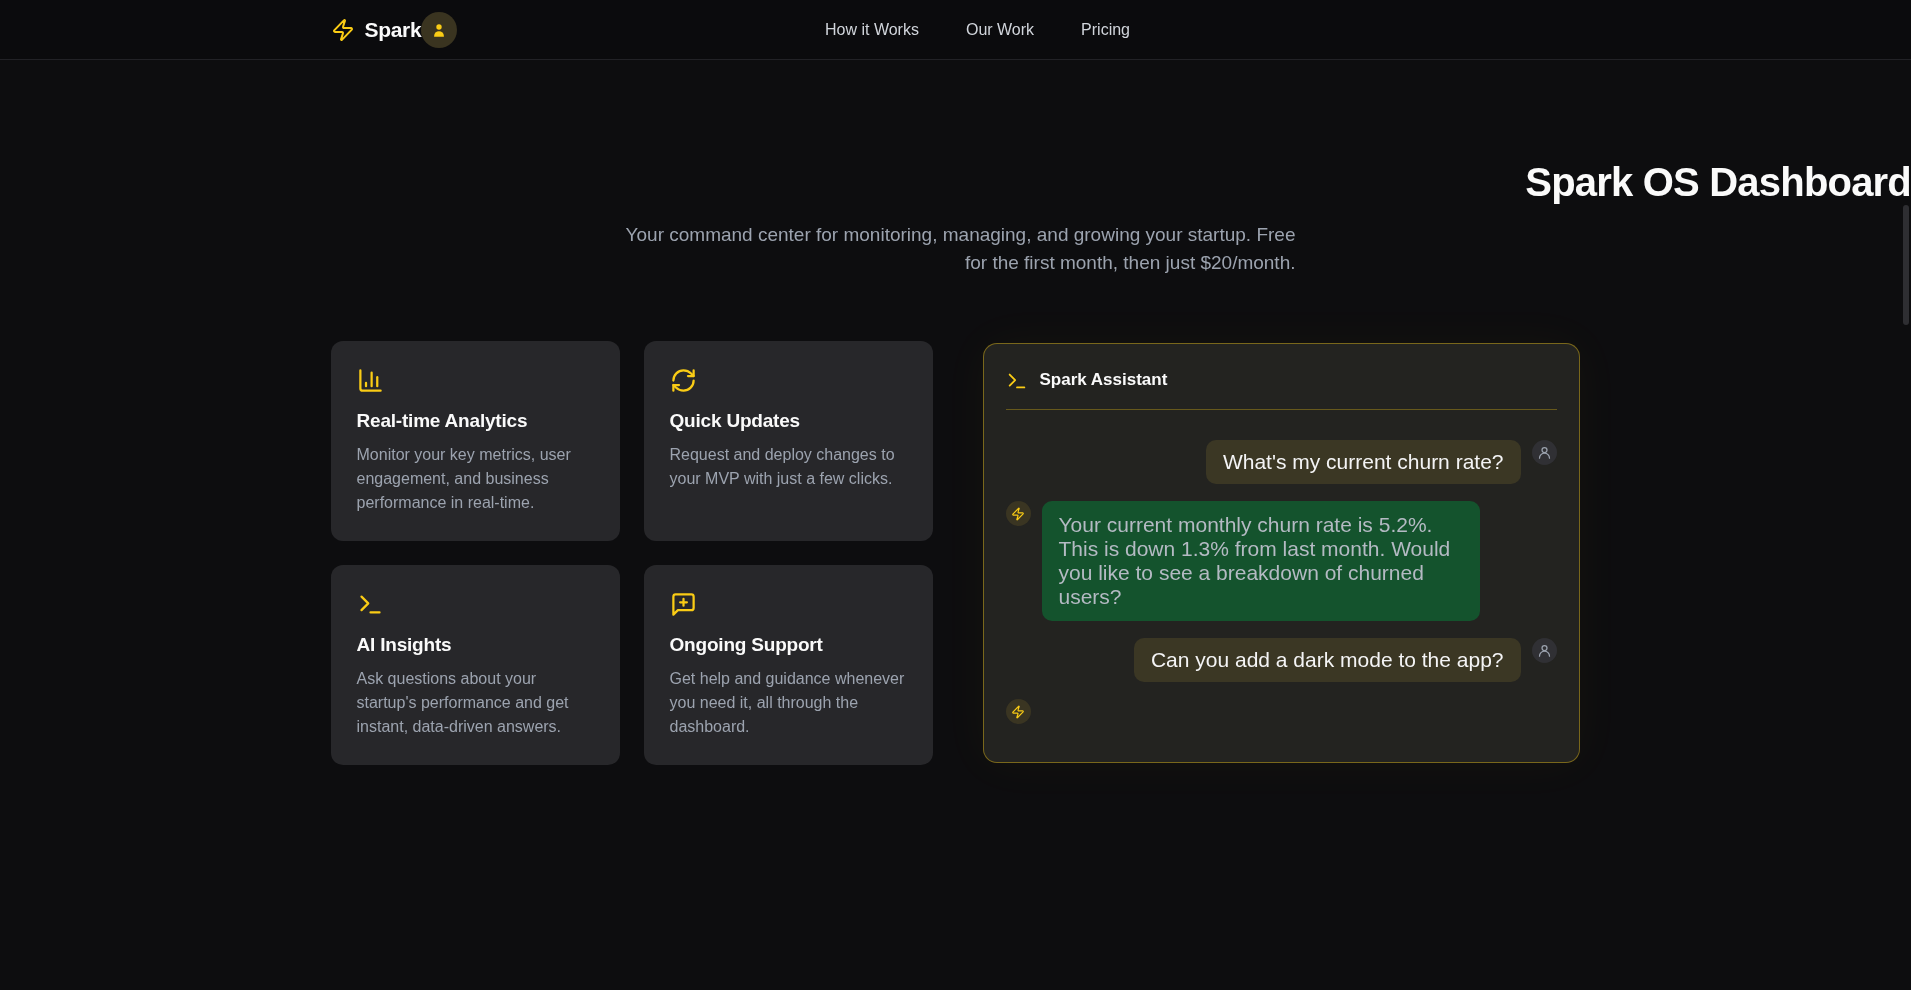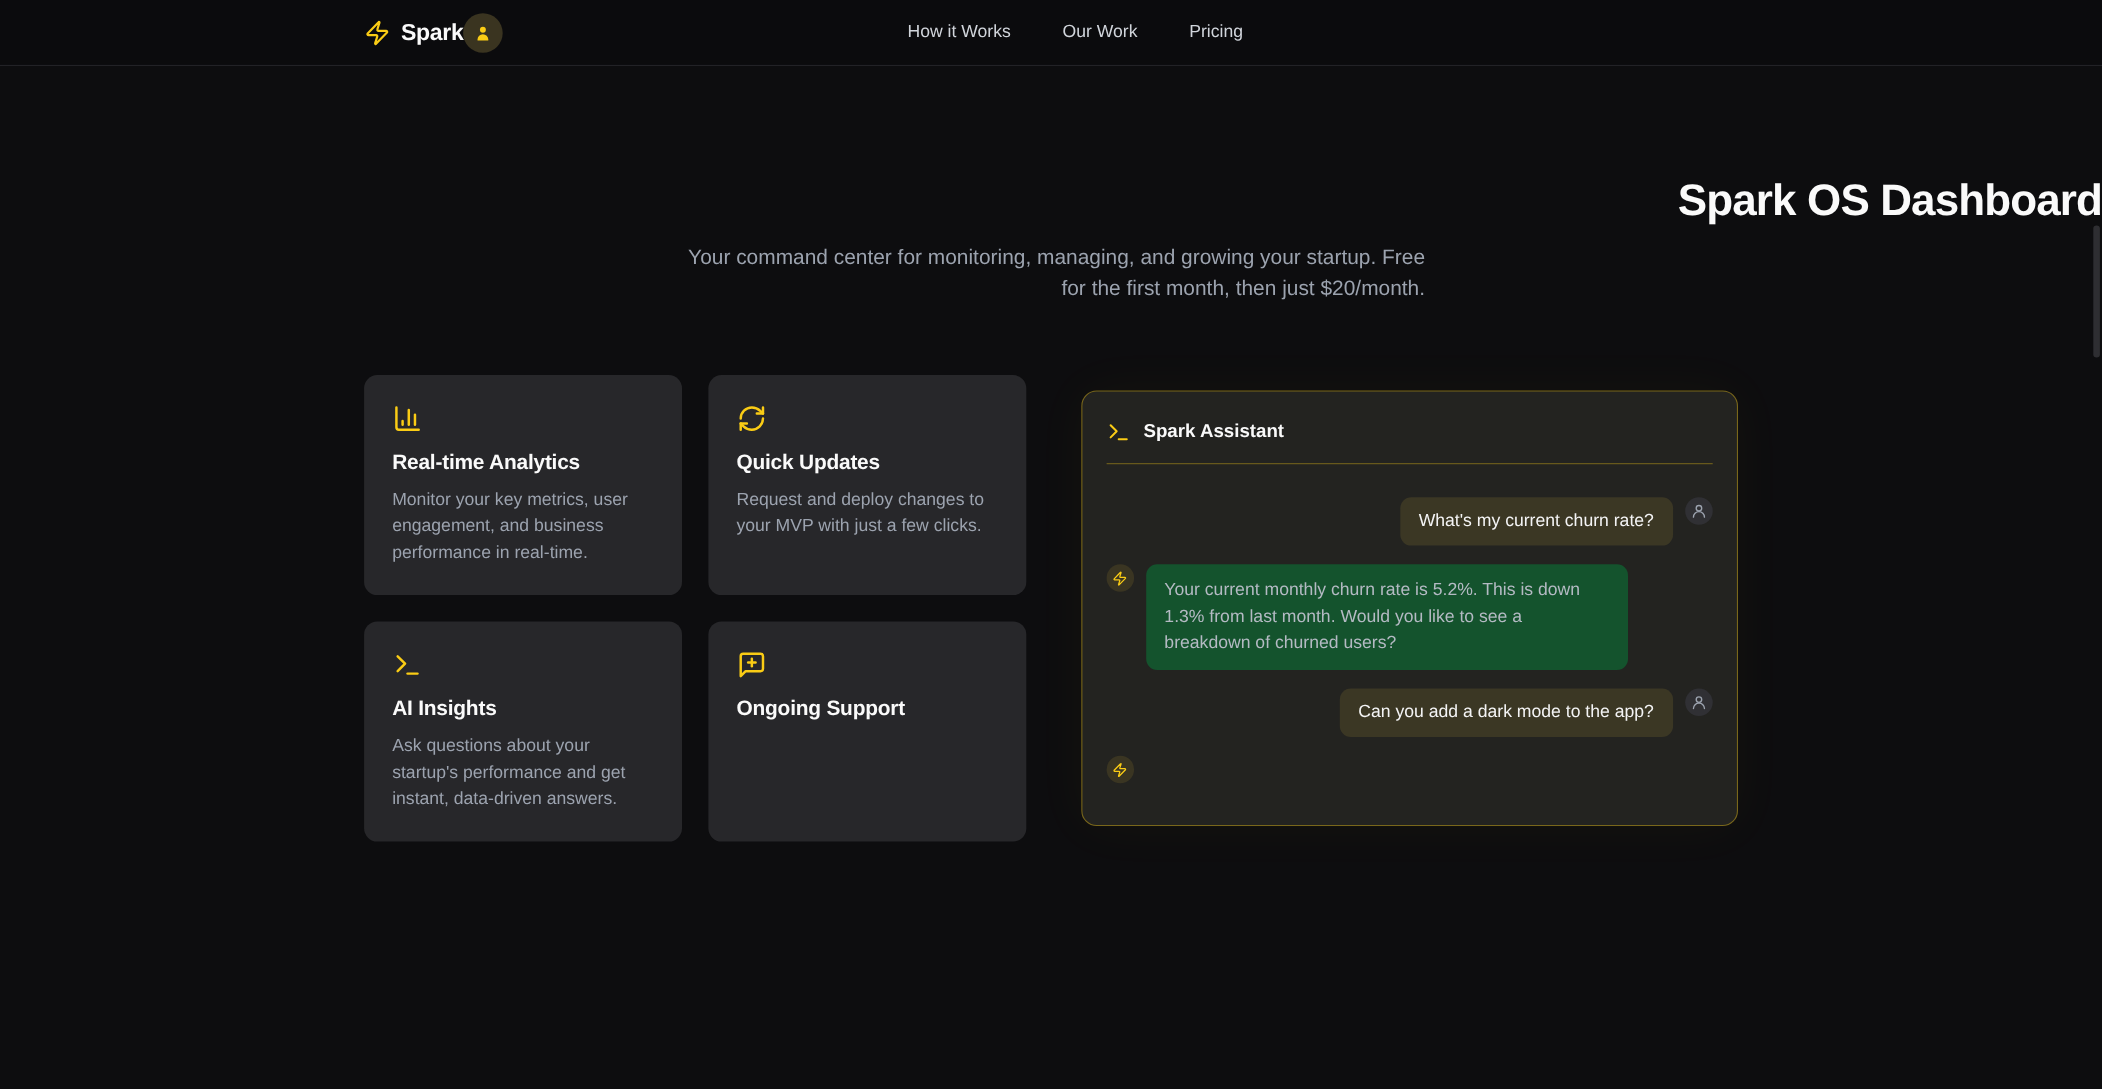--- a/index.html
+++ b/index.html
@@ -155,21 +155,21 @@
     border-radius: 50%;
     flex-shrink: 0;
     display: flex;
     align-items: center;
     justify-content: center;
   }
   .msg-avatar.user-av { background: #303034; color: #9ca3af; }
   .msg-avatar.assistant-av { background: #3a3522; color: #facc15; }
   .bubble {
     border-radius: 10px;
-    font-size: 16px;
+    font-size: 21px;
     line-height: 24px;
   }
   .bubble.user-b {
     background: #3b3724;
     color: #f4f4f5;
     padding: 10px 17px;
   }
   .bubble.assistant-b {
     background: #14532d;
     color: #b4bac3;
@@ -279,20 +279,21 @@
 
     <div class="feature-card">
       <div class="feature-icon">
         <svg width="27" height="27" viewBox="0 0 24 24" fill="none" stroke="#facc15" stroke-width="2" stroke-linecap="round" stroke-linejoin="round">
           <path d="M21 15a2 2 0 0 1-2 2H7l-4 4V5a2 2 0 0 1 2-2h14a2 2 0 0 1 2 2z"></path>
           <line x1="12" y1="7" x2="12" y2="13"></line>
             <line x1="9" y1="10" x2="15" y2="10"></line>
         </svg>
       </div>
       <div class="feature-title">Ongoing Support</div>
+      <div class="feature-desc">Get help and guidance whenever you need it, all through the dashboard.</div>
     </div>
 
   </div>
 
   <div class="chat-card">
 
     <div class="chat-header">
       <span>
         <svg width="22" height="22" viewBox="0 0 24 24" fill="none" stroke="#facc15" stroke-width="2" stroke-linecap="round" stroke-linejoin="round">
           <polyline points="4 17 10 11 4 5"></polyline>

